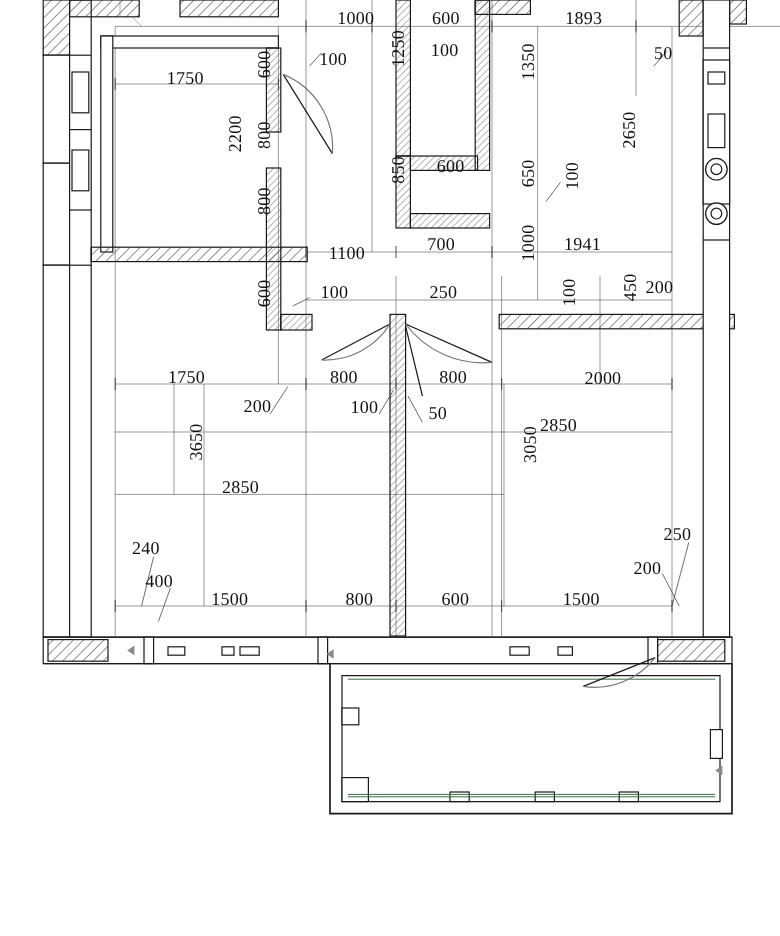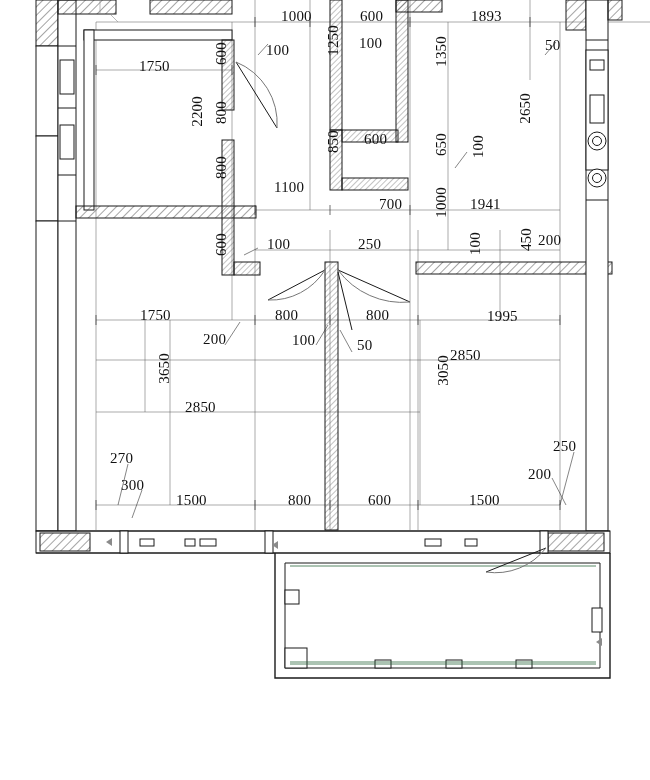--- a/index.html
+++ b/index.html
@@ -196,39 +196,39 @@
   </svg>
 
   <div class="dim lbl" style="left:281px;top:8px;">1000</div>
   <div class="dim lbl" style="left:360px;top:8px;">600</div>
   <div class="dim lbl" style="left:471px;top:8px;">1893</div>
   <div class="dim lbl" style="left:266px;top:42px;">100</div>
   <div class="dim lbl" style="left:359px;top:35px;">100</div>
   <div class="dim lbl" style="left:545px;top:37px;">50</div>
   <div class="dim lbl" style="left:139px;top:58px;">1750</div>
   <div class="dim lbl" style="left:364px;top:131px;">600</div>
-  <div class="dim lbl" style="left:274px;top:179px;font-family:Liberation Serif, serif;">1100</div>
-  <div class="dim lbl" style="left:379px;top:196px;">700</div>
+  <div class="dim lbl" style="left:274px;top:204px;font-family:Liberation Serif, serif;">1100</div>
+  <div class="dim lbl" style="left:356px;top:196px;">700</div>
   <div class="dim lbl" style="left:470px;top:196px;">1941</div>
   <div class="dim lbl" style="left:267px;top:236px;">100</div>
   <div class="dim lbl" style="left:358px;top:236px;">250</div>
   <div class="dim lbl" style="left:538px;top:232px;">200</div>
   <div class="dim lbl" style="left:140px;top:307px;">1750</div>
   <div class="dim lbl" style="left:275px;top:307px;">800</div>
   <div class="dim lbl" style="left:366px;top:307px;">800</div>
-  <div class="dim lbl" style="left:487px;top:308px;">1995</div>
+  <div class="dim lbl" style="left:487px;top:308px;">2000</div>
   <div class="dim lbl" style="left:203px;top:331px;">200</div>
   <div class="dim lbl" style="left:292px;top:332px;">100</div>
   <div class="dim lbl" style="left:357px;top:337px;">50</div>
   <div class="dim lbl" style="left:450px;top:347px;">2850</div>
   <div class="dim lbl" style="left:185px;top:399px;">2850</div>
   <div class="dim lbl" style="left:553px;top:438px;">250</div>
   <div class="dim lbl" style="left:528px;top:466px;">200</div>
-  <div class="dim lbl" style="left:110px;top:450px;">270</div>
-  <div class="dim lbl" style="left:121px;top:477px;">300</div>
+  <div class="dim lbl" style="left:110px;top:450px;">240</div>
+  <div class="dim lbl" style="left:121px;top:477px;">400</div>
   <div class="dim lbl" style="left:176px;top:492px;">1500</div>
   <div class="dim lbl" style="left:288px;top:492px;">800</div>
   <div class="dim lbl" style="left:368px;top:492px;">600</div>
   <div class="dim lbl" style="left:469px;top:492px;">1500</div>
 
   <div class="dim v lbl" style="left:213px;top:42px;transform:rotate(-90deg) translateX(-100%);">600</div>
   <div class="dim v lbl" style="left:325px;top:25px;transform:rotate(-90deg) translateX(-100%);">1250</div>
   <div class="dim v lbl" style="left:433px;top:36px;transform:rotate(-90deg) translateX(-100%);">1350</div>
   <div class="dim v lbl" style="left:189px;top:96px;transform:rotate(-90deg) translateX(-100%);">2200</div>
   <div class="dim v lbl" style="left:213px;top:101px;transform:rotate(-90deg) translateX(-100%);">800</div>

